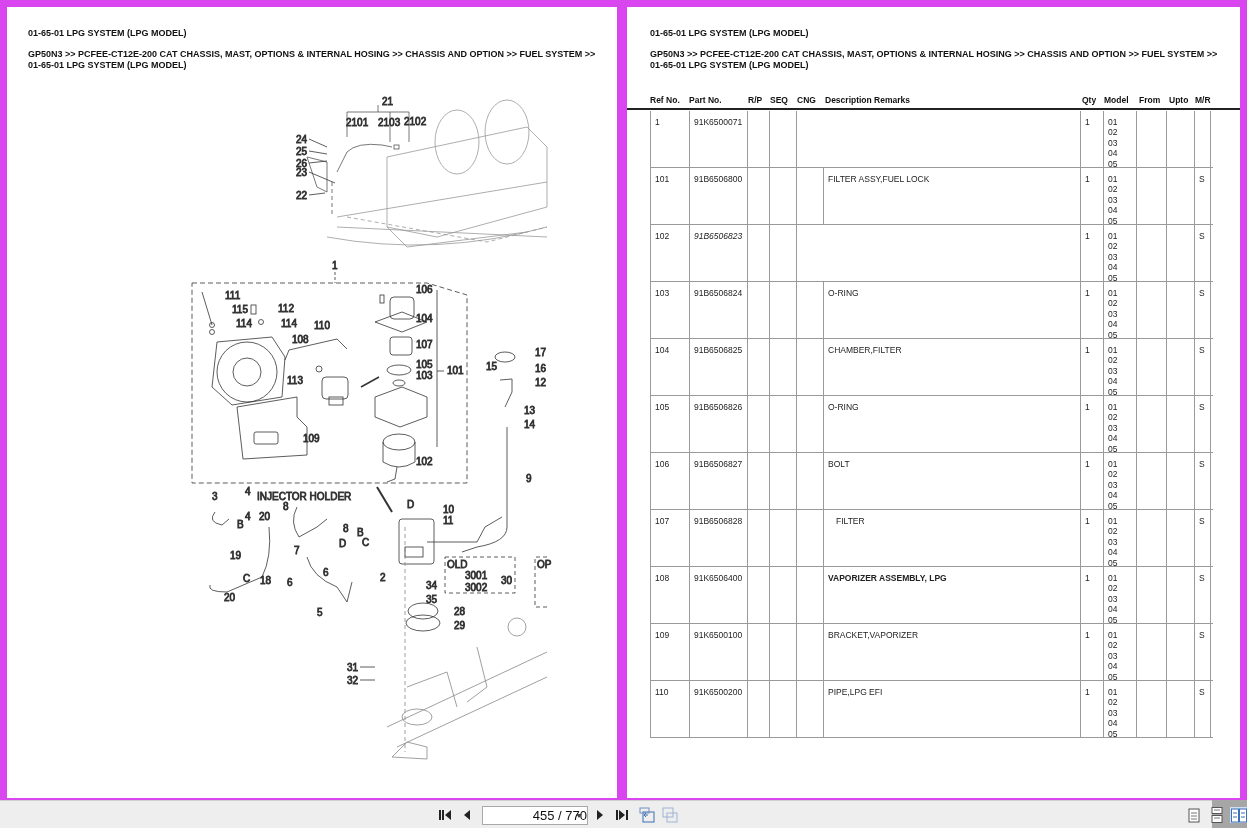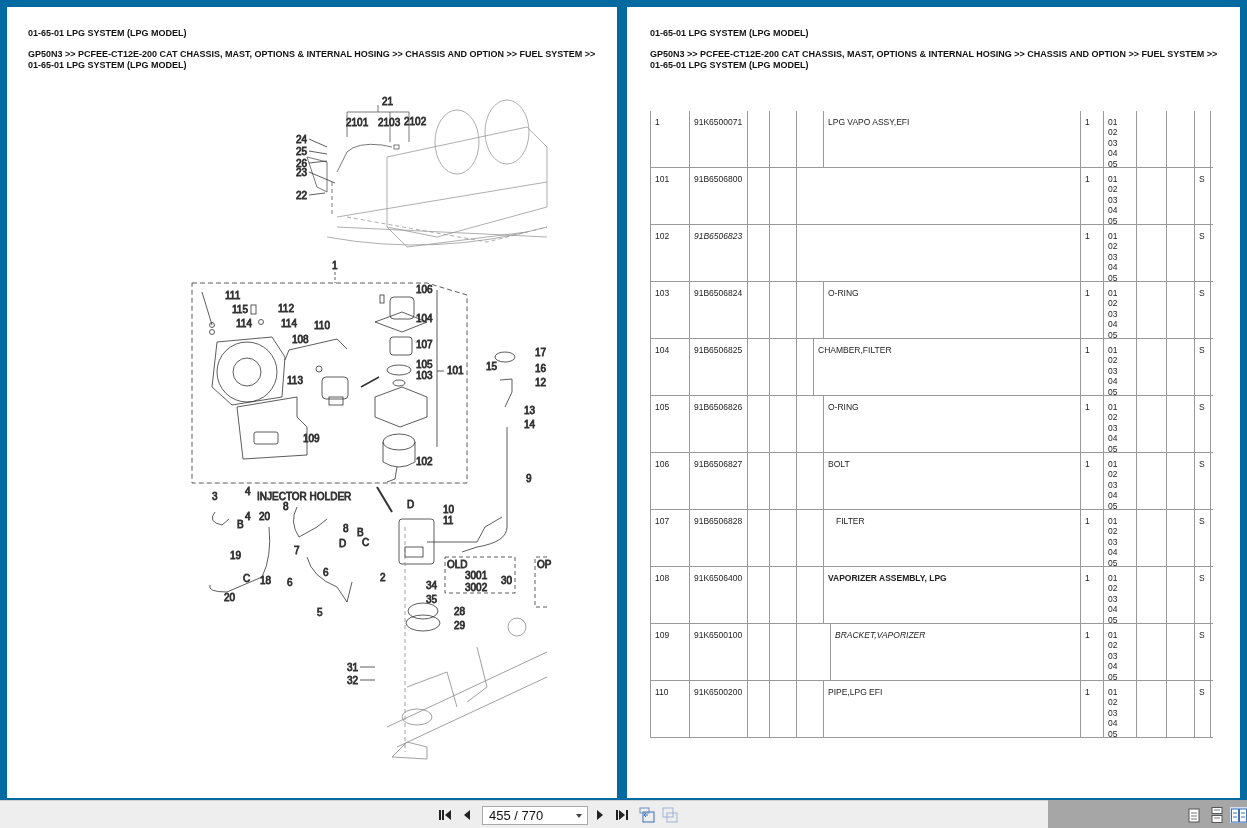--- a/index.html
+++ b/index.html
@@ -1,17 +1,17 @@
 <!DOCTYPE html>
 <html><head>
 <meta charset="utf-8">
 <style>
   * { box-sizing: border-box; margin: 0; padding: 0; }
   html, body { width: 1247px; height: 828px; overflow: hidden; background: #a6a6a6; font-family: "Liberation Sans", sans-serif; }
-  .viewer { position: absolute; left: 0; top: 0; width: 1247px; height: 800px; background: #0369a1; }
+  .viewer { position: absolute; left: 0; top: 0; width: 1247px; height: 800px; background: #d946ef; }
   .page { position: absolute; top: 7px; height: 791px; background: #ffffff; }
   .page-left { left: 7px; width: 610px; }
   .page-right { left: 627px; width: 613px; }
   .ptitle { position: absolute; left: 21px; top: 21px; font-size: 9px; font-weight: bold; color: #111; white-space: nowrap; }
   .pcrumb { position: absolute; left: 21px; top: 42px; width: 580px; font-size: 9px; font-weight: bold; color: #111; line-height: 10.5px; }
   .page-right .ptitle, .page-right .pcrumb { left: 23px; }
 
   
   .diagram { position: absolute; left: 0; top: 80px; width: 610px; height: 680px; }
   .diagram svg { width: 100%; height: 100%; }
@@ -19,21 +19,21 @@
 
   
   .thead { position: absolute; left: 0; top: 86px; width: 613px; height: 17px; border-bottom: 2px solid #222; }
   .th { position: absolute; top: 2px; font-size: 8.5px; font-weight: bold; color: #111; white-space: nowrap; }
   .tbody { position: absolute; left: 23px; top: 104px; width: 563px; }
   .trow { position: relative; height: 57px; border-bottom: 1px solid #9a9a9a; }
   .cell { position: absolute; top: 0; height: 100%; border-left: 1px solid #9a9a9a; font-size: 8.5px; color: #222; padding: 6px 0 0 4px; white-space: nowrap; line-height: 10.4px; }
   .cell.rb { border-right: 1px solid #9a9a9a; }
 
   
-  .toolbar { position: absolute; left: 0; top: 800px; width: 1048px; height: 28px; background: #eeeeee; border-top: 1px solid #cfcfcf; }
+  .toolbar { position: absolute; left: 0; top: 800px; width: 1212px; height: 28px; background: #eeeeee; border-top: 1px solid #cfcfcf; text-align: right; }
   .tbtn { position: absolute; top: 6px; width: 16px; height: 16px; display: flex; align-items: center; justify-content: center; cursor: pointer; }
   .page-select { position: absolute; left: 482px; top: 5px; width: 106px; height: 19px; background: #fff; border: 1px solid #a9a9a9; font-size: 13px; color: #111; padding: 1px 0 0 6px; }
   .page-select .caret { position: absolute; right: 5px; top: 7px; width: 0; height: 0; border-left: 3px solid transparent; border-right: 3px solid transparent; border-top: 4px solid #444; }
   .view-active { background: #cfe0f5; }
 </style>
 </head>
 <body>
 
 <div class="viewer">
 
@@ -208,45 +208,58 @@
     </div>
   </div>
 
   <div class="page page-right">
     <div class="ptitle">01-65-01 LPG SYSTEM (LPG MODEL)</div>
     <div class="pcrumb">
       <div>GP50N3 &gt;&gt; PCFEE-CT12E-200 CAT CHASSIS, MAST, OPTIONS &amp; INTERNAL HOSING &gt;&gt; CHASSIS AND OPTION &gt;&gt; FUEL SYSTEM &gt;&gt;</div>
       <div>01-65-01 LPG SYSTEM (LPG MODEL)</div>
     </div>
 
+    <div class="thead">
+      <span class="th" style="left:23px">Ref No.</span>
+      <span class="th" style="left:62px">Part No.</span>
+      <span class="th" style="left:121px">R/P</span>
+      <span class="th" style="left:143px">SEQ</span>
+      <span class="th" style="left:170px">CNG</span>
+      <span class="th" style="left:198px">Description Remarks</span>
+      <span class="th" style="left:455px">Qty</span>
+      <span class="th" style="left:477px">Model</span>
+      <span class="th" style="left:512px">From</span>
+      <span class="th" style="left:542px">Upto</span>
+      <span class="th" style="left:568px">M/R</span>
+    </div>
 
     <div class="tbody" id="tbody">
         <div class="trow">
           <div class="cell" style="left: 0px; width: 39px;">1</div>
           <div class="cell" style="left: 39px; width: 58px;">91K6500071</div>
           <div class="cell" style="left: 97px; width: 22px;"></div>
           <div class="cell" style="left: 119px; width: 27px;"></div>
           <div class="cell" style="left: 146px; width: 27px;"></div>
-          <div class="cell" style="left: 173px; width: 257px;">LPG VAPO ASSY,EFI</div>
           <div class="cell" style="left: 430px; width: 23px;">1</div>
           <div class="cell" style="left: 453px; width: 33px; white-space: pre;">01
 02
 03
 04
 05</div>
           <div class="cell" style="left: 486px; width: 30px;"></div>
           <div class="cell" style="left: 516px; width: 28px;"></div>
           <div class="cell rb" style="left: 544px; width: 17px;"></div>
         </div>
         <div class="trow">
           <div class="cell" style="left: 0px; width: 39px;">101</div>
           <div class="cell" style="left: 39px; width: 58px;">91B6506800</div>
           <div class="cell" style="left: 97px; width: 22px;"></div>
           <div class="cell" style="left: 119px; width: 27px;"></div>
           <div class="cell" style="left: 146px; width: 27px;"></div>
+          <div class="cell" style="left: 173px; width: 257px;">FILTER ASSY,FUEL LOCK</div>
           <div class="cell" style="left: 430px; width: 23px;">1</div>
           <div class="cell" style="left: 453px; width: 33px; white-space: pre;">01
 02
 03
 04
 05</div>
           <div class="cell" style="left: 486px; width: 30px;"></div>
           <div class="cell" style="left: 516px; width: 28px;"></div>
           <div class="cell rb" style="left: 544px; width: 17px;">S</div>
         </div>
@@ -282,21 +295,21 @@
           <div class="cell" style="left: 486px; width: 30px;"></div>
           <div class="cell" style="left: 516px; width: 28px;"></div>
           <div class="cell rb" style="left: 544px; width: 17px;">S</div>
         </div>
         <div class="trow">
           <div class="cell" style="left: 0px; width: 39px;">104</div>
           <div class="cell" style="left: 39px; width: 58px;">91B6506825</div>
           <div class="cell" style="left: 97px; width: 22px;"></div>
           <div class="cell" style="left: 119px; width: 27px;"></div>
           <div class="cell" style="left: 146px; width: 27px;"></div>
-          <div class="cell" style="left: 163px; width: 257px;">CHAMBER,FILTER</div>
+          <div class="cell" style="left: 173px; width: 257px;">CHAMBER,FILTER</div>
           <div class="cell" style="left: 430px; width: 23px;">1</div>
           <div class="cell" style="left: 453px; width: 33px; white-space: pre;">01
 02
 03
 04
 05</div>
           <div class="cell" style="left: 486px; width: 30px;"></div>
           <div class="cell" style="left: 516px; width: 28px;"></div>
           <div class="cell rb" style="left: 544px; width: 17px;">S</div>
         </div>
@@ -367,21 +380,21 @@
           <div class="cell" style="left: 486px; width: 30px;"></div>
           <div class="cell" style="left: 516px; width: 28px;"></div>
           <div class="cell rb" style="left: 544px; width: 17px;">S</div>
         </div>
         <div class="trow">
           <div class="cell" style="left: 0px; width: 39px;">109</div>
           <div class="cell" style="left: 39px; width: 58px;">91K6500100</div>
           <div class="cell" style="left: 97px; width: 22px;"></div>
           <div class="cell" style="left: 119px; width: 27px;"></div>
           <div class="cell" style="left: 146px; width: 27px;"></div>
-          <div class="cell" style="left: 180px; width: 257px; font-style: italic;">BRACKET,VAPORIZER</div>
+          <div class="cell" style="left: 173px; width: 257px;">BRACKET,VAPORIZER</div>
           <div class="cell" style="left: 430px; width: 23px;">1</div>
           <div class="cell" style="left: 453px; width: 33px; white-space: pre;">01
 02
 03
 04
 05</div>
           <div class="cell" style="left: 486px; width: 30px;"></div>
           <div class="cell" style="left: 516px; width: 28px;"></div>
           <div class="cell rb" style="left: 544px; width: 17px;">S</div>
         </div>

